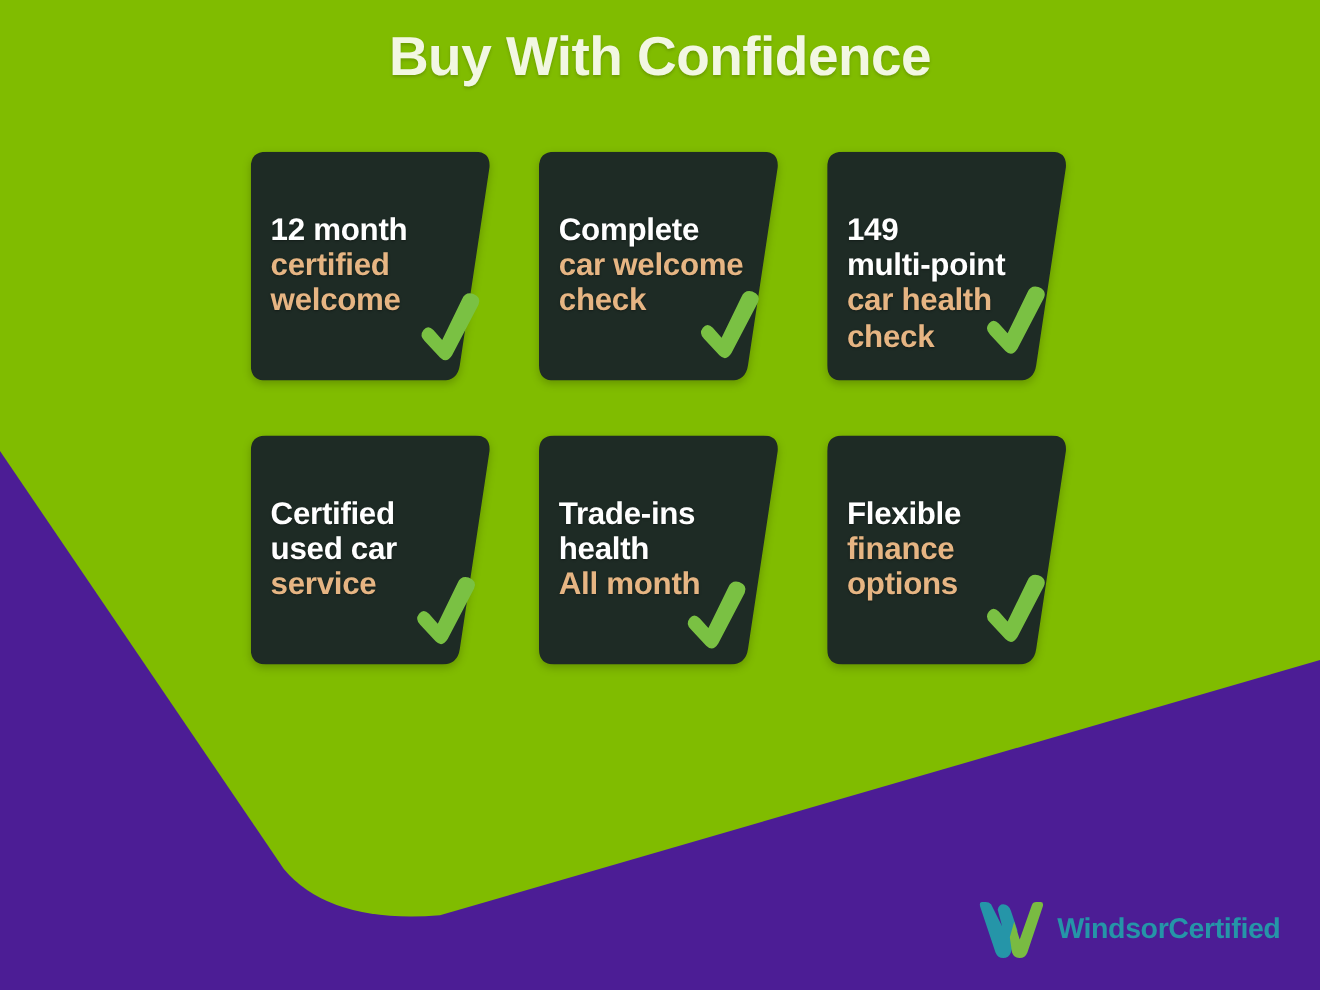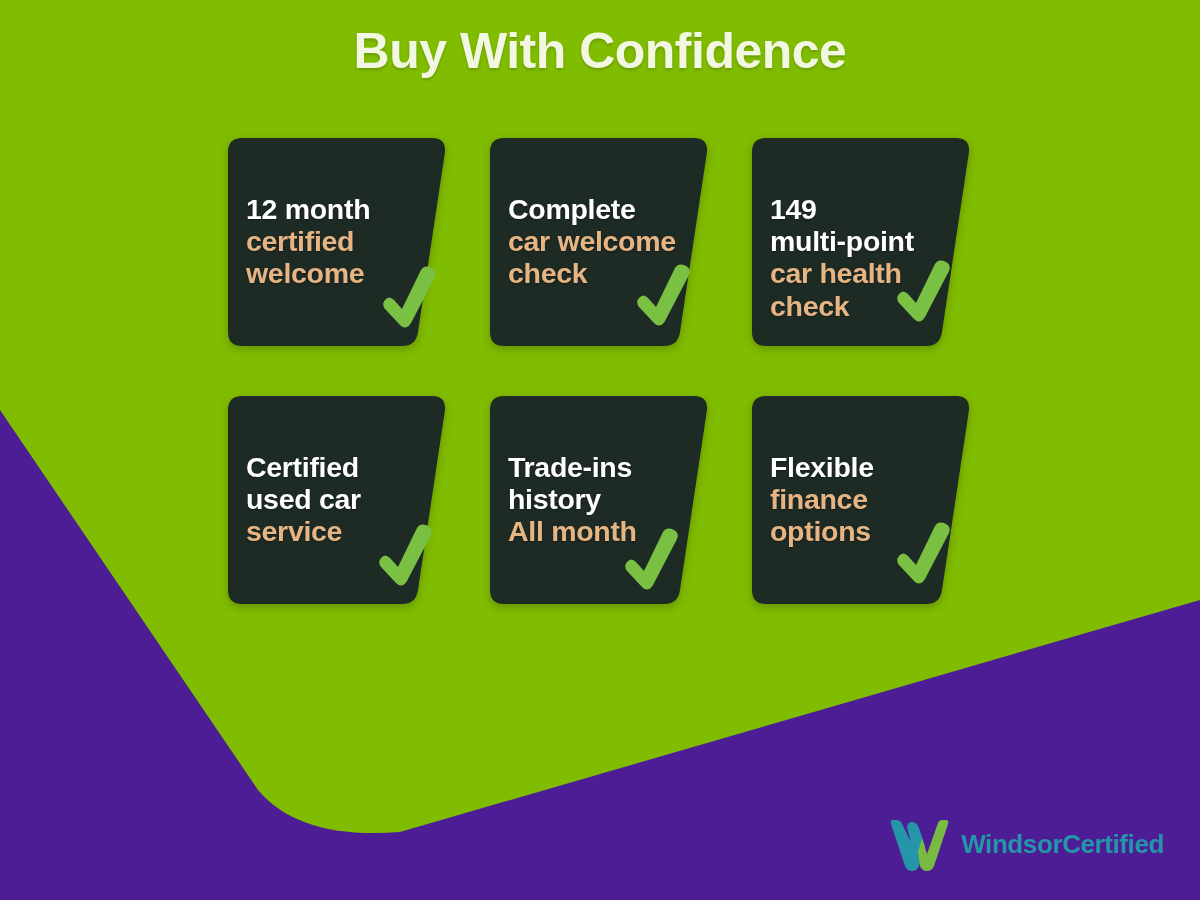--- a/index.html
+++ b/index.html
@@ -194,21 +194,21 @@
           <path d="M 7 36 Q 3 41 8 46 L 22 61 Q 28 67 33 59 L 57 13 Q 60 6 52 3 Q 45 1 42 8 L 24 45 L 16 36 Q 11 31 7 36 Z" fill="#7ac143"></path>
         </svg>
       </div>
 
       <div class="card">
         <svg class="card-shape" viewBox="0 0 218 208" preserveAspectRatio="none">
           <path d="M 14 0 L 204 0 Q 218 0 217 14 L 190 194 Q 188 208 174 208 L 14 208 Q 0 208 0 194 L 0 14 Q 0 0 14 0 Z" fill="#1e2b25"></path>
         </svg>
         <div class="card-text">
           <span class="line-white">Trade-ins</span>
-          <span class="line-white">history</span>
+          <span class="line-white">health</span>
           <span class="line-tan">All month</span>
         </div>
         <svg class="check" style="left:130px; top:130px;" viewBox="0 0 62 70">
           <path d="M 7 36 Q 3 41 8 46 L 22 61 Q 28 67 33 59 L 57 13 Q 60 6 52 3 Q 45 1 42 8 L 24 45 L 16 36 Q 11 31 7 36 Z" fill="#7ac143"></path>
         </svg>
       </div>
 
       <div class="card">
         <svg class="card-shape" viewBox="0 0 218 208" preserveAspectRatio="none">
           <path d="M 14 0 L 204 0 Q 218 0 217 14 L 190 194 Q 188 208 174 208 L 14 208 Q 0 208 0 194 L 0 14 Q 0 0 14 0 Z" fill="#1e2b25"></path>

